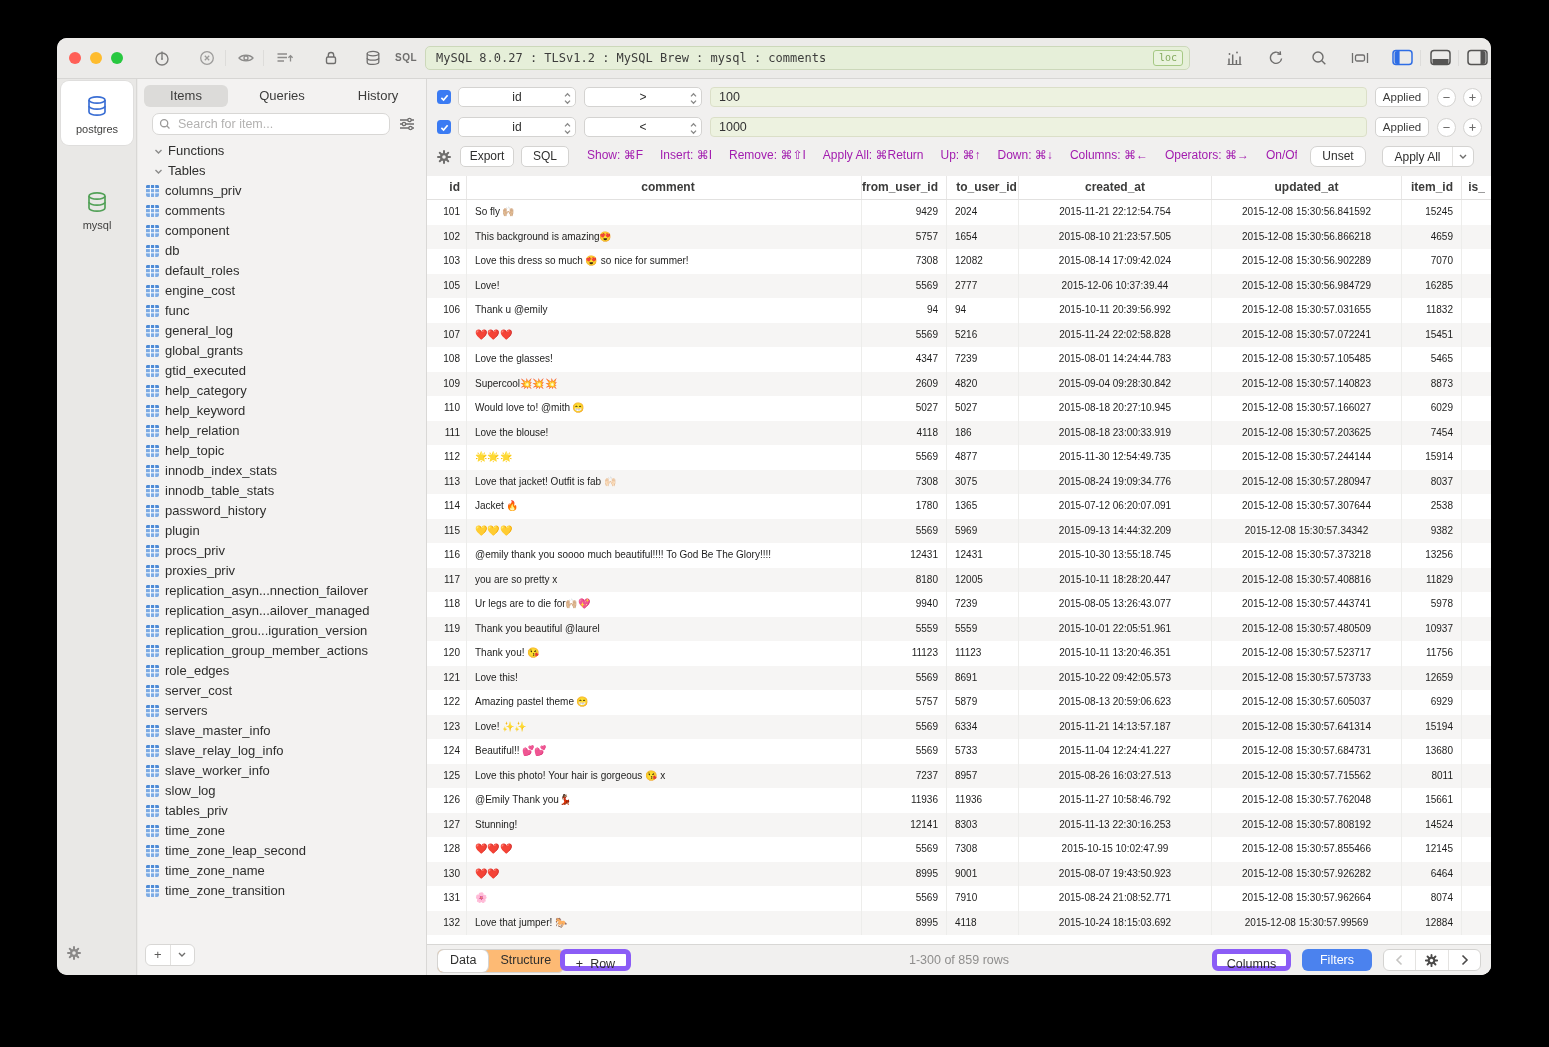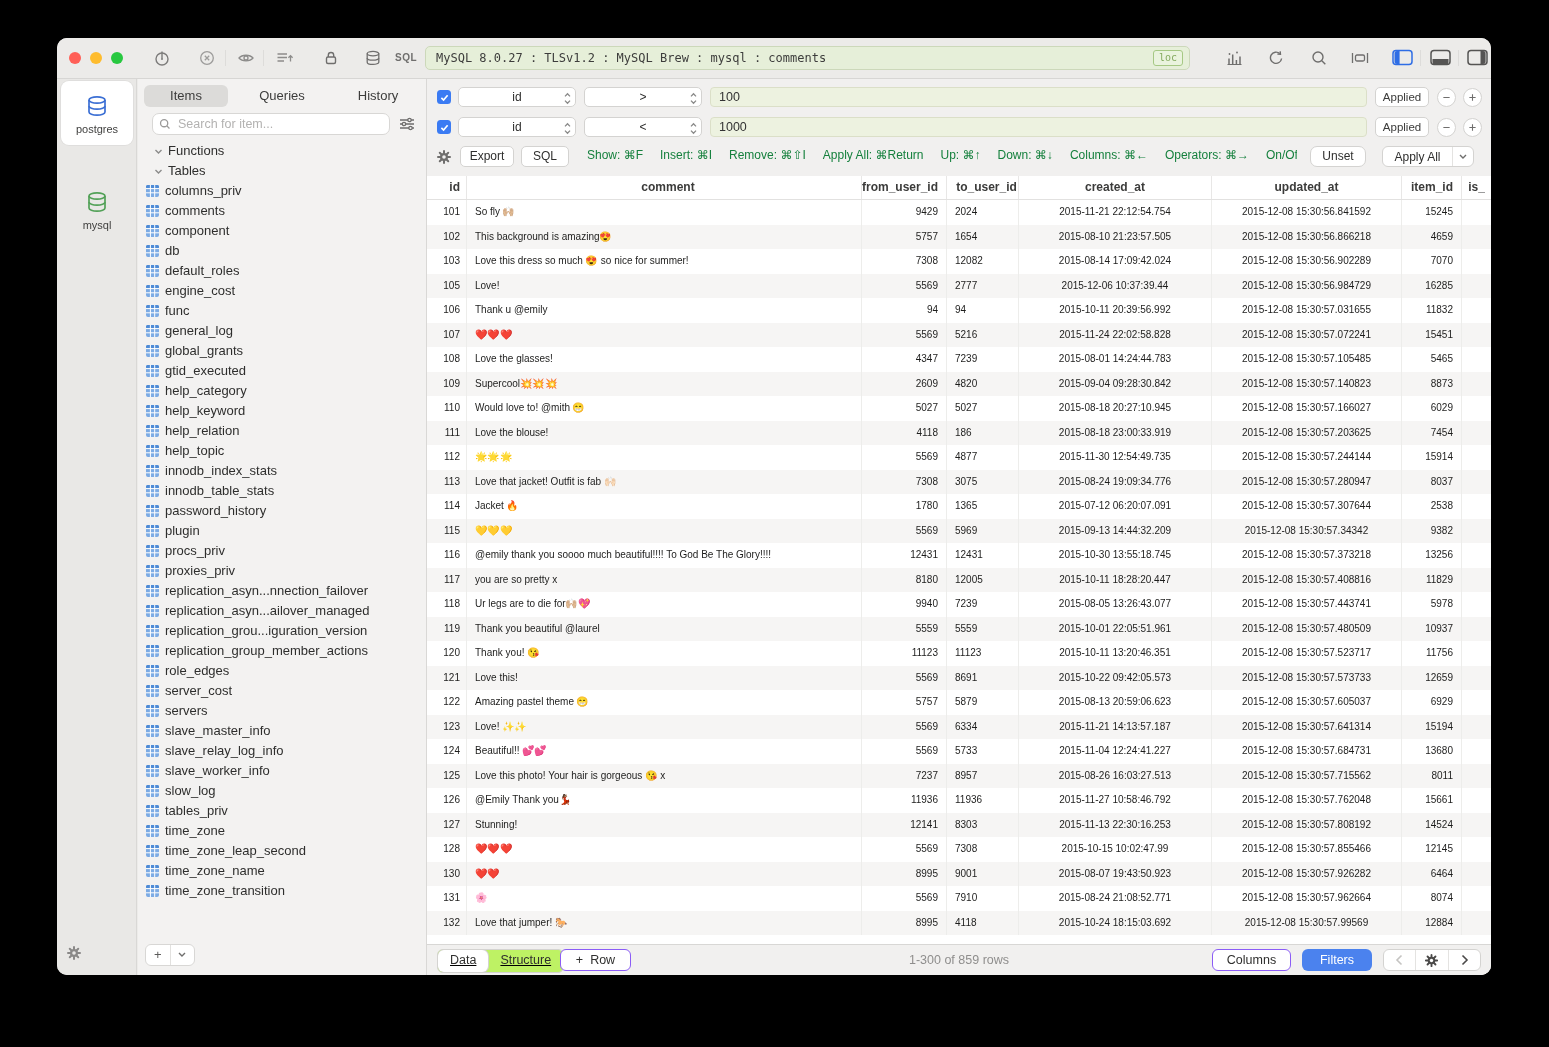--- a/index.html
+++ b/index.html
@@ -61,21 +61,21 @@
   .f-applied{position:absolute;left:948px;top:0;width:54px;height:20px;background:#fff;border:1px solid #d4d3d1;border-radius:5px;
     box-sizing:border-box;font-size:11.5px;color:#3a3a39;text-align:center;line-height:18px;}
   .f-round{position:absolute;top:1px;width:19px;height:19px;background:#fff;border:1px solid #d4d3d1;border-radius:50%;
     box-sizing:border-box;display:flex;align-items:center;justify-content:center;}
   .f-minus{left:1010px;} .f-plus{left:1036px;}
   .filter-toolbar{position:absolute;top:66px;left:0;right:0;height:24px;}
   .ft-gear{position:absolute;left:9px;top:4px;width:16px;height:16px;}
   .ft-btn{position:absolute;top:1px;height:21px;background:#fff;border:1px solid #d4d3d1;border-radius:5px;box-sizing:border-box;
     font-size:12px;color:#2f2f2e;text-align:center;line-height:19px;}
   .ft-export{left:33px;width:54px;} .ft-sql{left:94px;width:48px;}
-  .shortcuts{position:absolute;left:160px;top:3px;display:flex;gap:17px;font-size:12px;color:#15803d;white-space:nowrap;
+  .shortcuts{position:absolute;left:160px;top:3px;display:flex;gap:17px;font-size:12px;color:#a21caf;white-space:nowrap;
     max-width:710px;overflow:hidden;}
   .ft-unset{left:883px;width:56px;border-radius:7px;}
   .ft-applyall{position:absolute;left:955px;top:1px;width:92px;height:21px;background:#fff;border:1px solid #d4d3d1;border-radius:6px;
     box-sizing:border-box;display:flex;align-items:center;}
   .ft-applyall .aa-label{flex:1;text-align:center;font-size:12px;color:#2f2f2e;}
   .ft-applyall .aa-chev{width:20px;border-left:1px solid #e4e3e1;display:flex;align-items:center;justify-content:center;height:100%;}
   
   .grid{position:absolute;top:97px;left:0;right:0;bottom:31px;background:#fff;overflow:hidden;}
   .grid-header{height:24px;display:flex;background:#fff;border-bottom:1px solid #e2e1e0;box-sizing:border-box;}
   .th{font-size:12px;font-weight:bold;color:#3b3b3a;line-height:23px;text-align:center;box-sizing:border-box;
@@ -87,24 +87,24 @@
   .c0{width:40px;text-align:right;padding-right:6px;}
   .c1{width:395px;padding-left:8px;}
   .c2{width:85px;text-align:right;padding-right:8px;}
   .c3{width:72px;padding-left:8px;}
   .c4{width:193px;text-align:center;}
   .c5{width:190px;text-align:center;}
   .c6{width:60px;text-align:right;padding-right:8px;}
   .c7{flex:1;border-right:none;}
   
   .statusbar{position:absolute;left:0;right:0;bottom:0;height:31px;background:#f1f0ef;border-top:1px solid #d8d7d5;box-sizing:border-box;}
-  .seg{position:absolute;left:10px;top:4px;height:22px;border:1px solid #d4d3d1;border-radius:6px;display:flex;overflow:hidden;background:#bef264;text-decoration:underline;}
+  .seg{position:absolute;left:10px;top:4px;height:22px;border:1px solid #d4d3d1;border-radius:6px;display:flex;overflow:hidden;background:#fdba74;}
   .seg span{font-size:12.5px;color:#2f2f2e;line-height:20px;padding:0 12px;}
   .seg .seg-active{background:#fff;border-radius:6px;box-shadow:0 0 0 1px #d4d3d1;}
-  .sb-btn{position:absolute;top:4px;height:22px;background:#fff;border:1px solid #8b5cf6;border-radius:6px;box-sizing:border-box;
+  .sb-btn{position:absolute;top:4px;height:22px;background:#fff;border:5px solid #8b5cf6;border-radius:6px;box-sizing:border-box;
     font-size:12.5px;color:#2f2f2e;text-align:center;line-height:20px;}
   .sb-addrow{left:133px;width:71px;}
   .rows-info{position:absolute;left:0;right:0;top:8px;text-align:center;font-size:12.5px;color:#8f8e8d;pointer-events:none;}
   .sb-columns{left:785px;width:79px;}
   .sb-filters{position:absolute;left:875px;top:4px;width:70px;height:22px;background:#4b82ee;border-radius:6px;
     font-size:12.5px;color:#fff;text-align:center;line-height:22px;}
   .navgroup{position:absolute;left:956px;top:4px;width:98px;height:22px;background:#fff;border:1px solid #d4d3d1;border-radius:6px;
     box-sizing:border-box;display:flex;}
   .navgroup .nav-seg{flex:1;display:flex;align-items:center;justify-content:center;}
   .navgroup .nav-seg + .nav-seg{border-left:1px solid #e4e3e1;}

